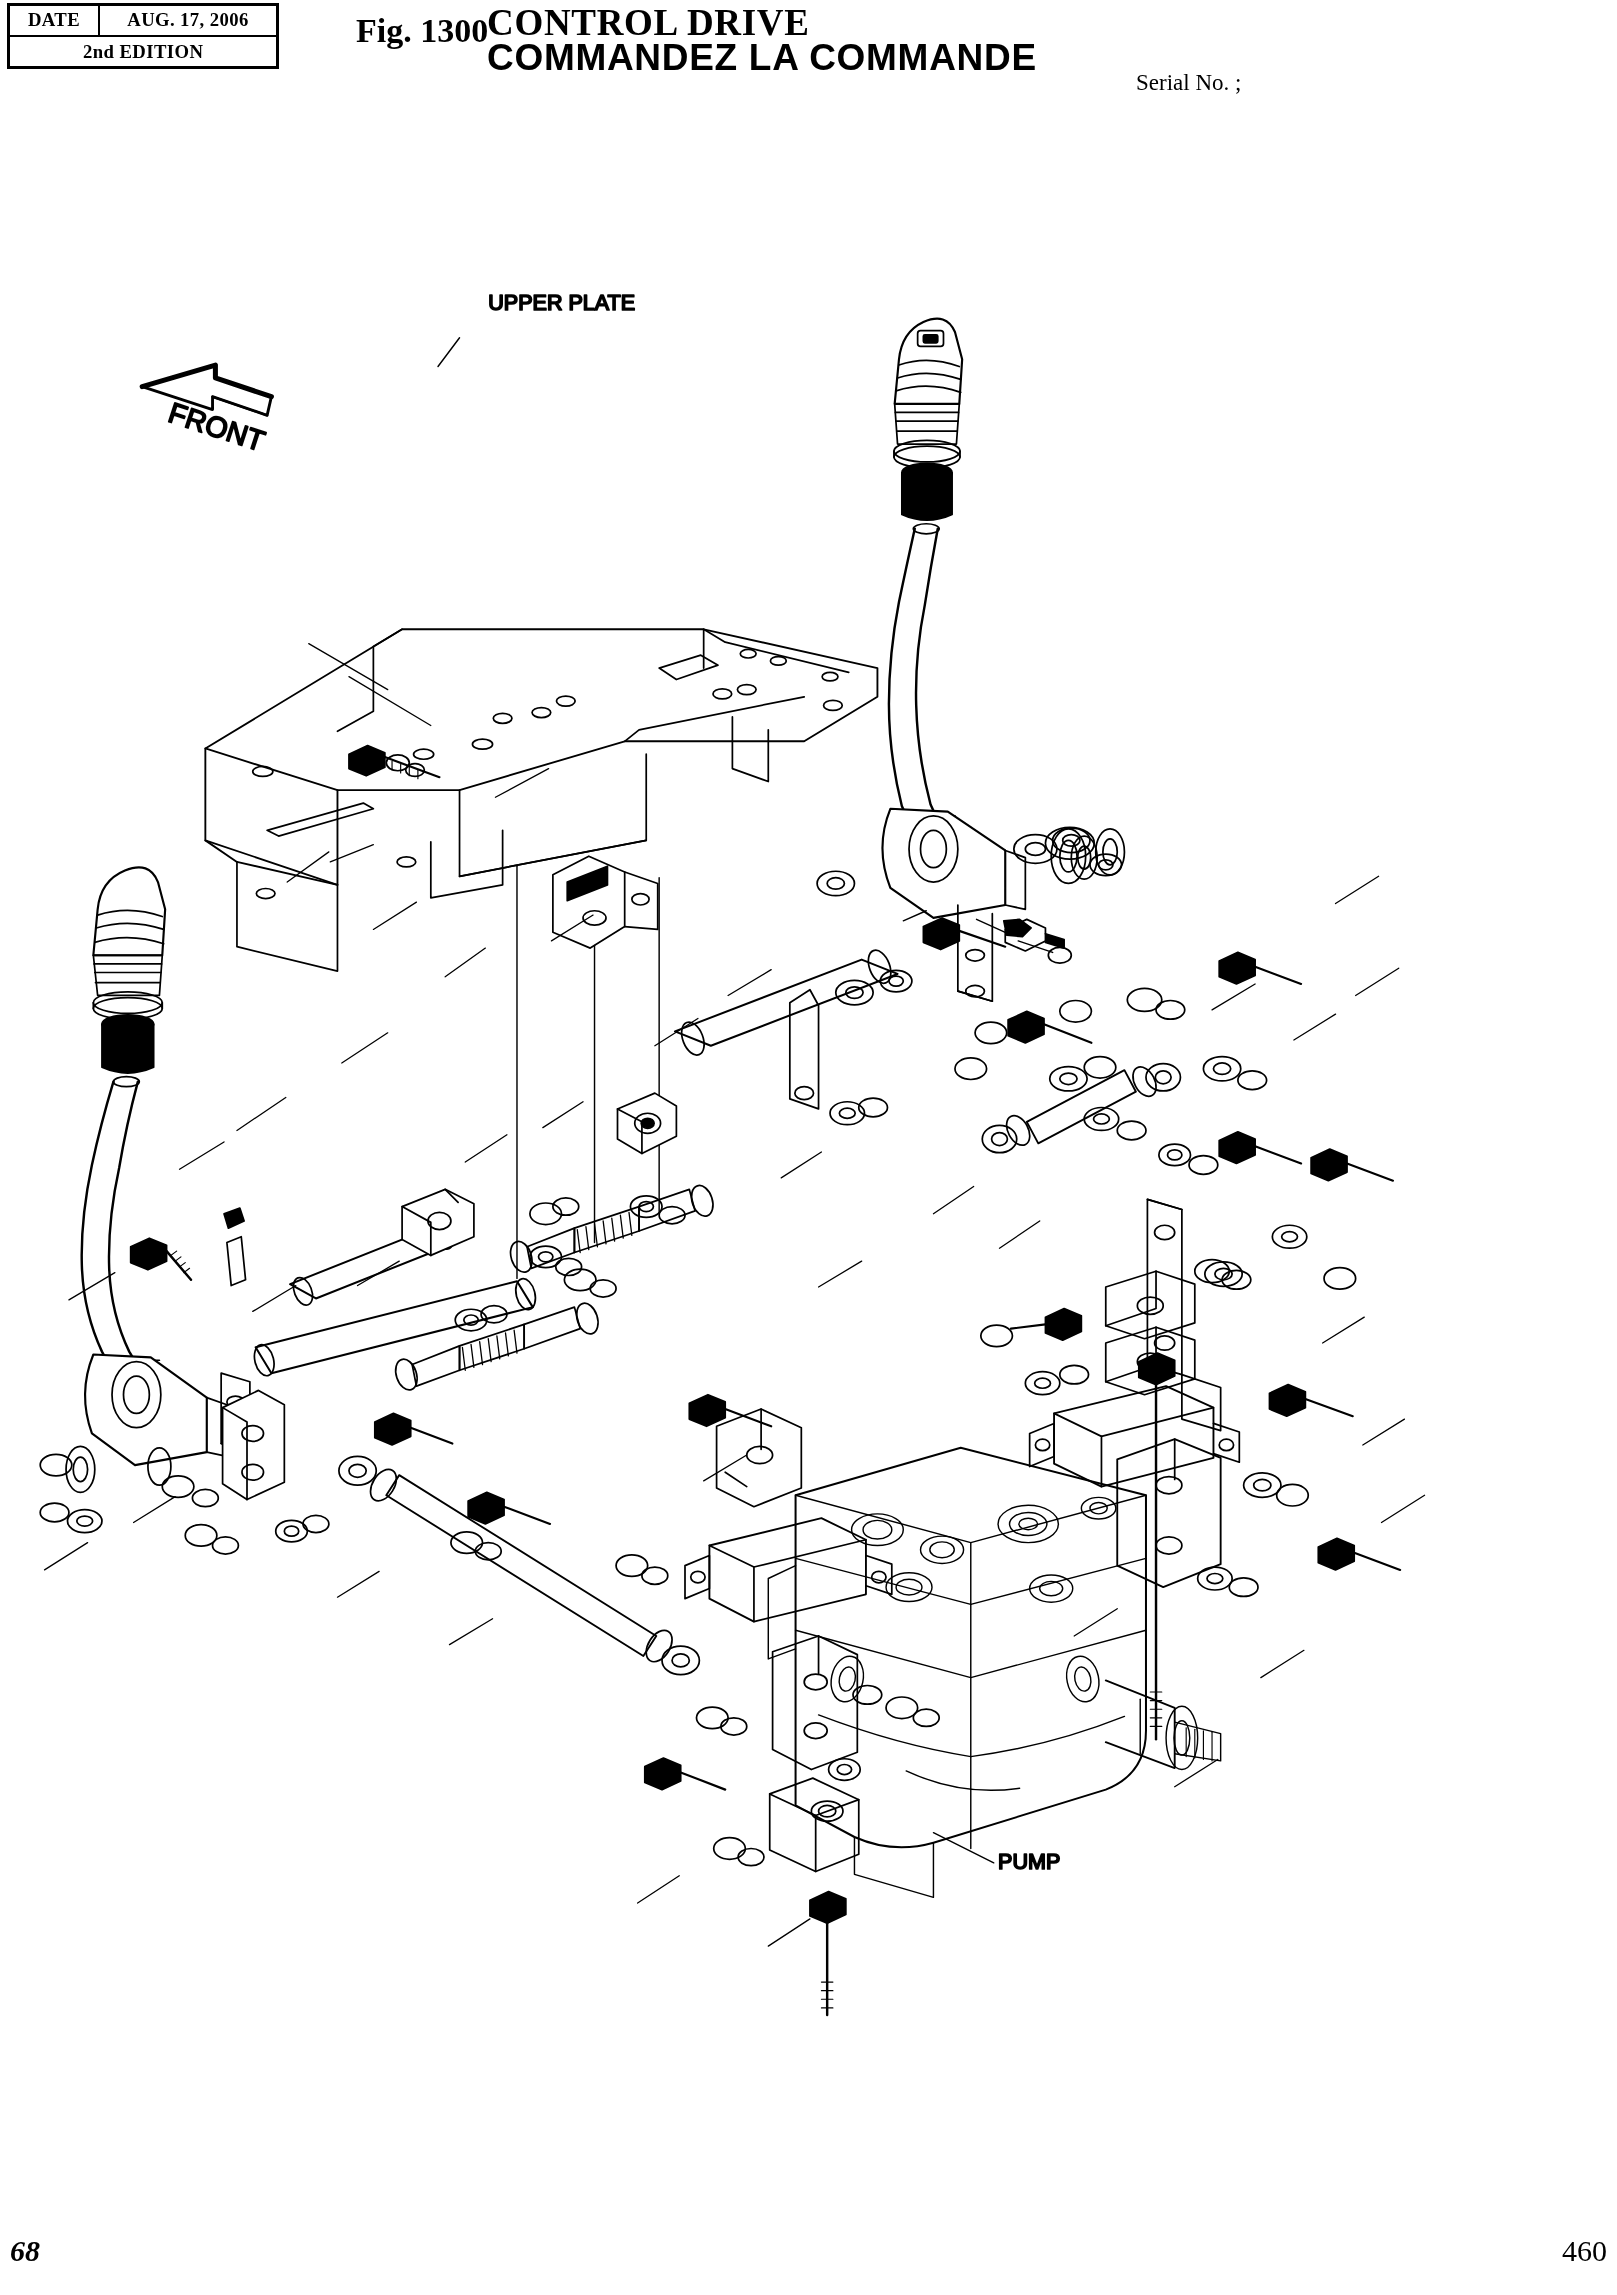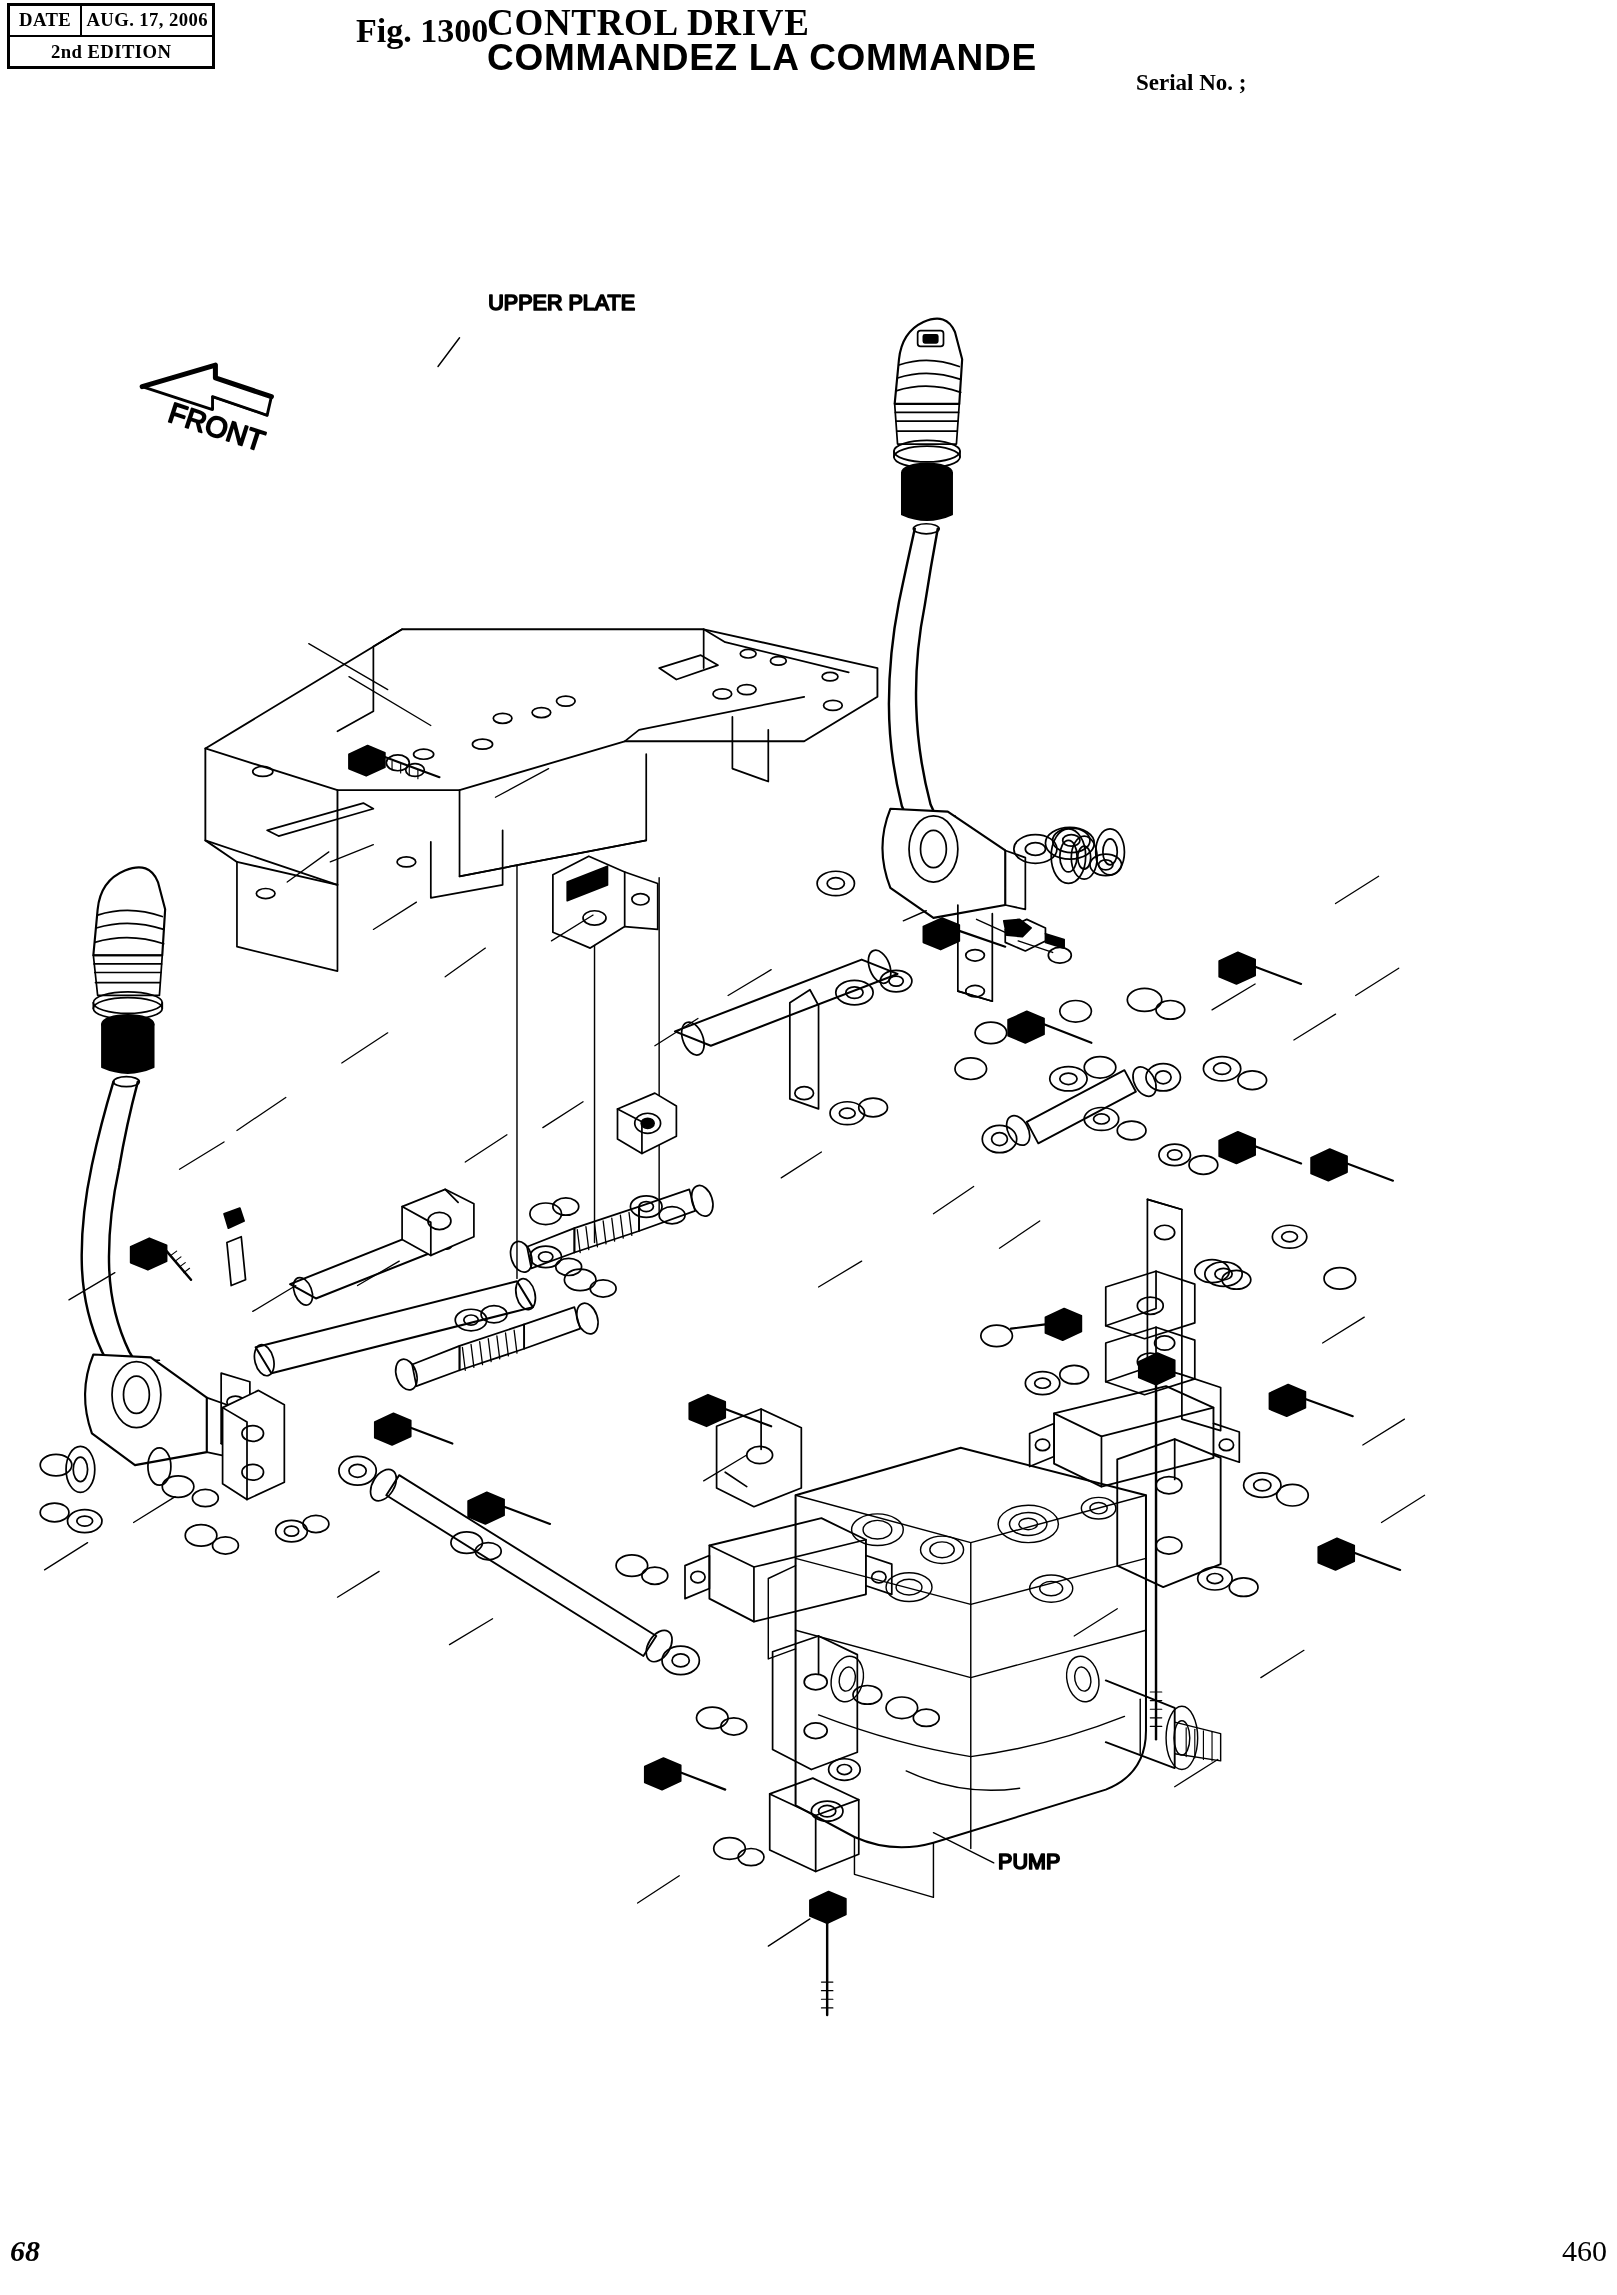--- a/index.html
+++ b/index.html
@@ -19,21 +19,21 @@
   
   #header-block {
     position: absolute;
     left: 0; top: 0;
     width: 1617px; height: 122px;
   }
 
   #date-table {
     position: absolute;
     left: 7.2px; top: 2.9px;
-    width: 208px;
+    width: 272px;
     border: 3.6px solid #000;
     border-collapse: collapse;
     background: #fff;
   }
   #date-table td {
     border: 2.2px solid #000;
     text-align: center;
     font-family: "Liberation Serif", serif;
     font-weight: bold;
     font-size: 18.7px;
@@ -68,21 +68,21 @@
     font-family: Liberation Sans, sans-serif;
     font-weight: bold;
     font-size: 37px;
     letter-spacing: 0.7px;
     white-space: nowrap;
   }
   #serial-no {
     position: absolute;
     left: 1136px; top: 70px;
     font-family: "Liberation Serif", serif;
-    font-weight: bold;
+    font-weight: normal;
     font-size: 23px;
     white-space: nowrap;
   }
 
   
   #figure-area {
     position: absolute;
     left: 0; top: 122px;
     width: 1617px; height: 2083px;
   }

